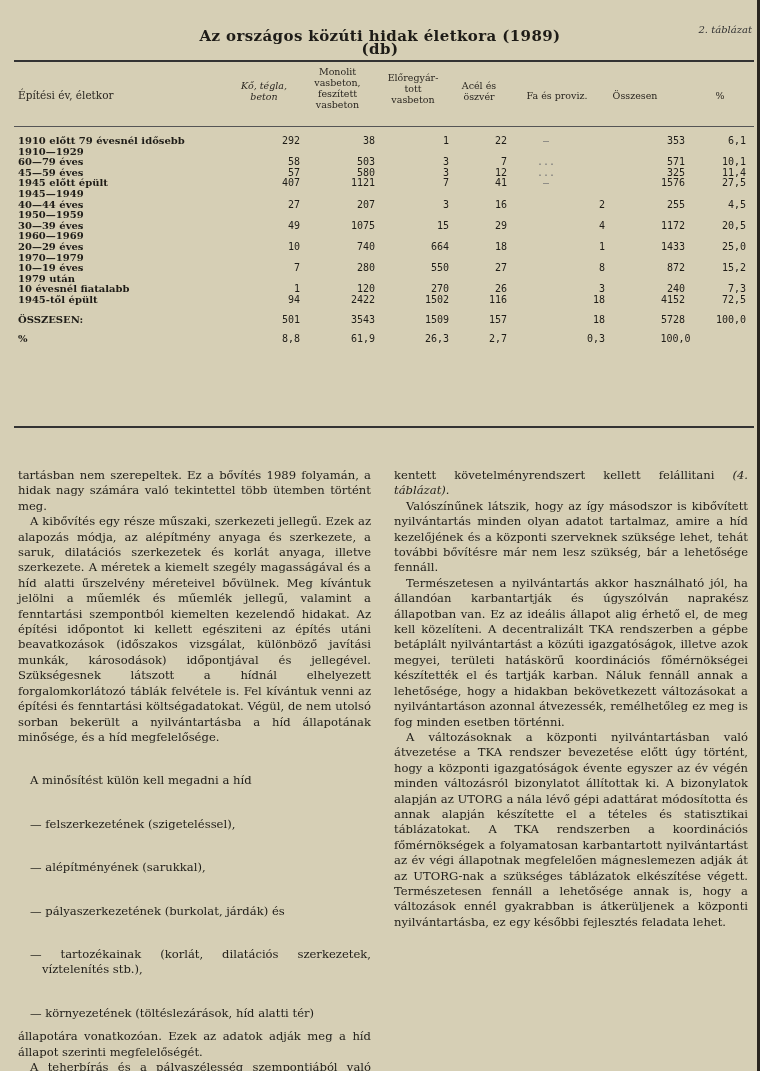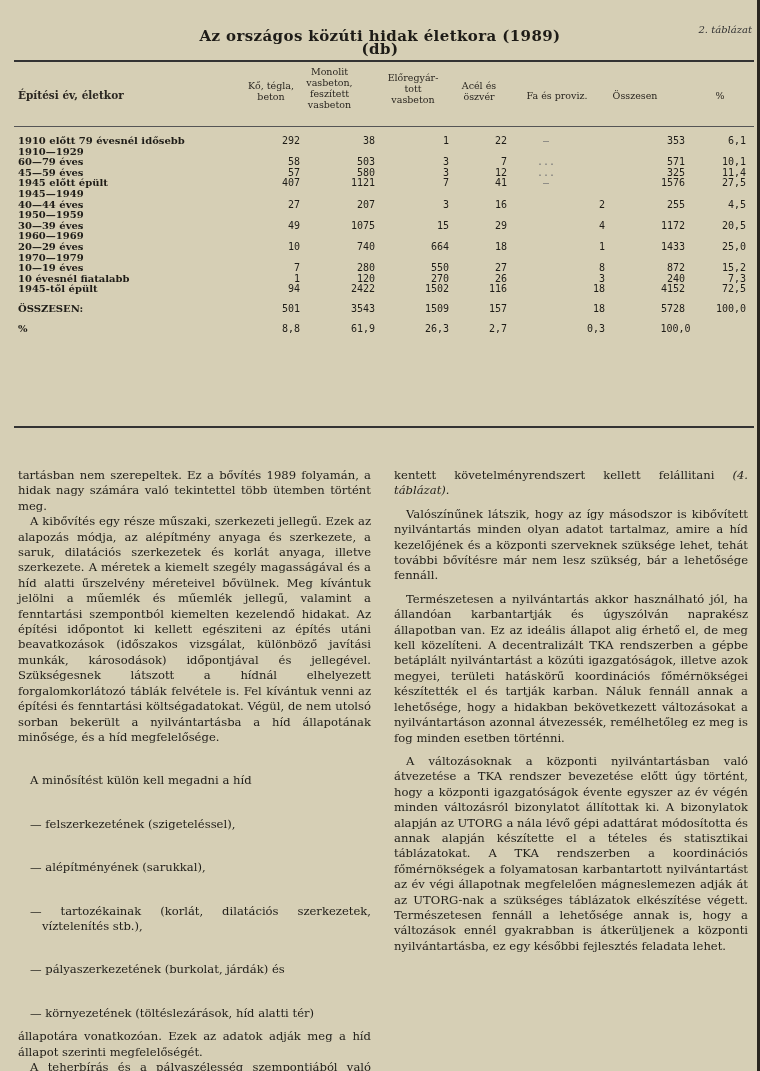--- a/index.html
+++ b/index.html
@@ -10,58 +10,58 @@
     color: #1e1c17;
     position: relative;
   }
   .page { position: absolute; left: 0; top: 0; width: 760px; height: 1071px; }
   .right-border { position: absolute; right: 0; top: 0; width: 3px; height: 1071px; background: #2a2620; }
   .table-no { position: absolute; right: 8px; top: 24px; font-size: 10px; font-style: italic; color: #333; }
   .title { position: absolute; left: 0; width: 760px; text-align: center; top: 30px; font-weight: bold; font-size: 15px; line-height: 13px; letter-spacing: 0.4px; }
   .rule-thick { position: absolute; left: 14px; right: 6px; height: 2px; background: #333; }
   .rule-thin { position: absolute; left: 14px; right: 6px; height: 1px; background: #555; }
   .hdr { position: absolute; top: 66px; font-size: 9.5px; line-height: 11px; text-align: center; color: #2a2620; }
-  .hdr.left { text-align: right; font-weight: bold; }
+  .hdr.left { text-align: right; }
   table.data { position: absolute; left: 18px; top: 136px; border-collapse: collapse; font-size: 10px; }
   table.data td { padding: 0; height: 10.6px; line-height: 10.6px; white-space: nowrap; }
   table.data td.label { width: 210px; font-weight: bold; text-align: left; font-size: 10px; margin-top: 14px; }
   table.data td.num { text-align: right; font-family: "DejaVu Sans Mono", monospace; font-size: 10px; }
   td.c1 { width: 72px; } td.c2 { width: 75px; } td.c3 { width: 74px; }
   td.c4 { width: 58px; } td.c5 { width: 78px; } td.c6 { width: 80px; } td.c7 { width: 61px; }
   tr.gap td { height: 9px; }
   .dashcell { color: #777; text-align: center !important; padding-right: 20px !important; }
   .col { position: absolute; font-size: 11.6px; line-height: 15.4px; text-align: justify; }
   .col p { margin: 0; }
   .col p.ind { text-indent: 12px; }
-  .col p.sp { margin-top: 8px; }
+  .col p.sp { margin-top: 0; }
   .list { margin: 8px 0 8px 0; }
   .list div { padding-left: 12px; margin-top: 28px; }
   .list .li { padding-left: 24px; text-indent: -12px; }
   em { font-style: italic; }
 </style>
 </head>
 <body>
 
 <div class="page">
   <div class="right-border"></div>
   <div class="table-no">2. táblázat</div>
 
   <div class="title">
     <div>Az országos közúti hidak életkora (1989)</div>
     <div>(db)</div>
   </div>
 
   <div class="rule-thick" style="top:60px"></div>
 
   <div class="hdr left" style="left:18px; top:90px; font-size:10.5px;">Építési év, életkor</div>
-  <div class="hdr" style="left:235px; width:72px; top:80px;">
+  <div class="hdr" style="left:228px; width:72px; top:80px;font-style:italic;">
     <div>Kő, tégla,</div>
       <div>beton</div>
   </div>
-  <div class="hdr" style="left:292px; width:75px;">
+  <div class="hdr" style="left:300px; width:75px;">
     <div>Monolit</div>
       <div>vasbeton,</div>
       <div>feszített</div>
       <div>vasbeton</div>
   </div>
   <div class="hdr" style="left:376px; width:74px; top:72px;text-align:center;">
     <div>Előregyár-</div>
       <div>tott</div>
       <div>vasbeton</div>
   </div>
@@ -201,20 +201,30 @@
           <td class="label">10—19 éves</td>
           <td class="num c1">7</td>
           <td class="num c2">280</td>
           <td class="num c3">550</td>
           <td class="num c4">27</td>
           <td class="num c5">8</td>
           <td class="num c6">872</td>
           <td class="num c7">15,2</td>
         </tr>
         <tr>
+          <td class="label">1979 után</td>
+          <td class="num c1"></td>
+          <td class="num c2"></td>
+          <td class="num c3"></td>
+          <td class="num c4"></td>
+          <td class="num c5"></td>
+          <td class="num c6"></td>
+          <td class="num c7"></td>
+        </tr>
+        <tr>
           <td class="label">10 évesnél fiatalabb</td>
           <td class="num c1">1</td>
           <td class="num c2">120</td>
           <td class="num c3">270</td>
           <td class="num c4">26</td>
           <td class="num c5">3</td>
           <td class="num c6">240</td>
           <td class="num c7">7,3</td>
         </tr>
         <tr>
@@ -257,22 +267,22 @@
 
   <div class="rule-thick" style="top:426px"></div>
 
   <div class="col" style="left:18px; top:468px; width:353px;">
     <p>tartásban nem szerepeltek. Ez a bővítés 1989 folyamán, a hidak nagy számára való tekintettel több ütemben történt meg.</p>
     <p class="ind">A kibővítés egy része műszaki, szerkezeti jellegű. Ezek az alapozás módja, az alépítmény anyaga és szerkezete, a saruk, dilatációs szerkezetek és korlát anyaga, illetve szerkezete. A méretek a kiemelt szegély magasságával és a híd alatti űrszelvény méreteivel bővülnek. Meg kívántuk jelölni a műemlék és műemlék jellegű, valamint a fenntartási szempontból kiemelten kezelendő hidakat. Az építési időpontot ki kellett egésziteni az építés utáni beavatkozások (időszakos vizsgálat, különböző javítási munkák, károsodások) időpontjával és jellegével. Szükségesnek látszott a hídnál elhelyezett forgalomkorlátozó táblák felvétele is. Fel kívántuk venni az építési és fenntartási költségadatokat. Végül, de nem utolsó sorban bekerült a nyilvántartásba a híd állapotának minősége, és a híd megfelelősége.</p>
     <div class="list">
       <div>A minősítést külön kell megadni a híd</div>
       <div class="li">— felszerkezetének (szigeteléssel),</div>
       <div class="li">— alépítményének (sarukkal),</div>
+      <div class="li">— pályaszerkezetének (burkolat, járdák) és</div>
       <div class="li">— tartozékainak (korlát, dilatációs szerkezetek, víztelenítés stb.),</div>
-      <div class="li">— pályaszerkezetének (burkolat, járdák) és</div>
       <div class="li">— környezetének (töltéslezárások, híd alatti tér)</div>
     </div>
     <p>állapotára vonatkozóan. Ezek az adatok adják meg a híd állapot szerinti megfelelőségét.</p>
     <p class="ind">A teherbírás és a pályaszélesség szempontjából való megfelelőséget gépi úton lehet kimutatni, a híd tényleges adatainak és az esetenként megadott követelményrendszernek az összehasonlításával. A kívánatos követelmények helyett — az anyagi lehetőségeket is tekintetbe véve — csök-</p>
   </div>
 
   <div class="col" style="left:394px; top:468px; width:354px;">
     <p><span>kentett követelményrendszert kellett felállitani </span><em>(4. táblázat).</em></p>
     <p class="ind sp">Valószínűnek látszik, hogy az így másodszor is kibővített nyilvántartás minden olyan adatot tartalmaz, amire a híd kezelőjének és a központi szerveknek szüksége lehet, tehát további bővítésre már nem lesz szükség, bár a lehetősége fennáll.</p>
     <p class="ind sp">Természetesen a nyilvántartás akkor használható jól, ha állandóan karbantartják és úgyszólván naprakész állapotban van. Ez az ideális állapot alig érhető el, de meg kell közelíteni. A decentralizált TKA rendszerben a gépbe betáplált nyilvántartást a közúti igazgatóságok, illetve azok megyei, területi hatáskörű koordinációs főmérnökségei készítették el és tartják karban. Náluk fennáll annak a lehetősége, hogy a hidakban bekövetkezett változásokat a nyilvántartáson azonnal átvezessék, remélhetőleg ez meg is fog minden esetben történni.</p>

